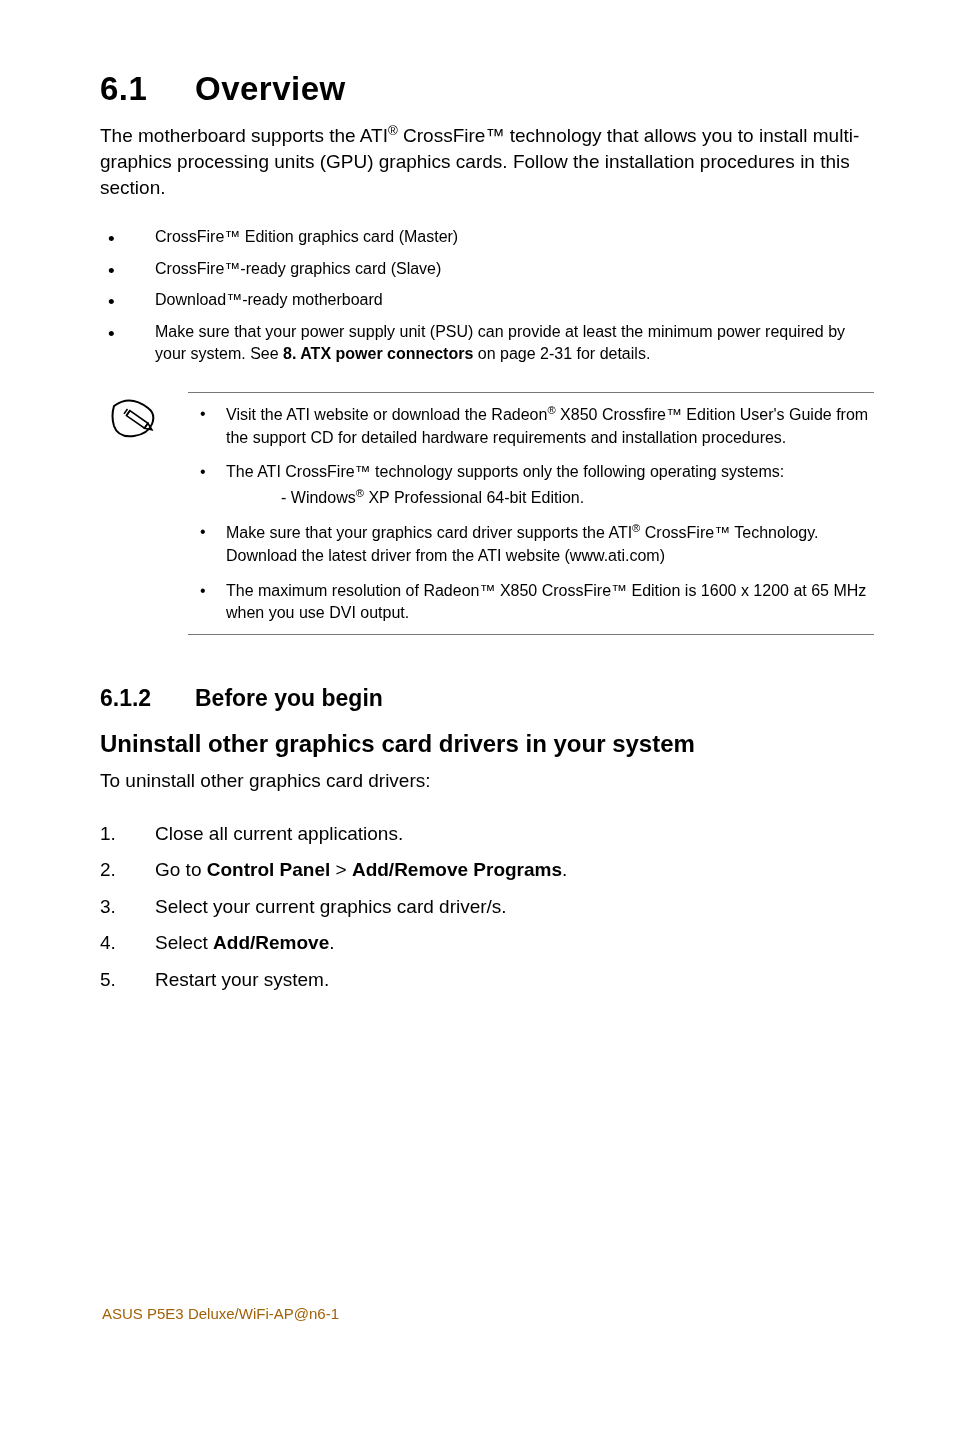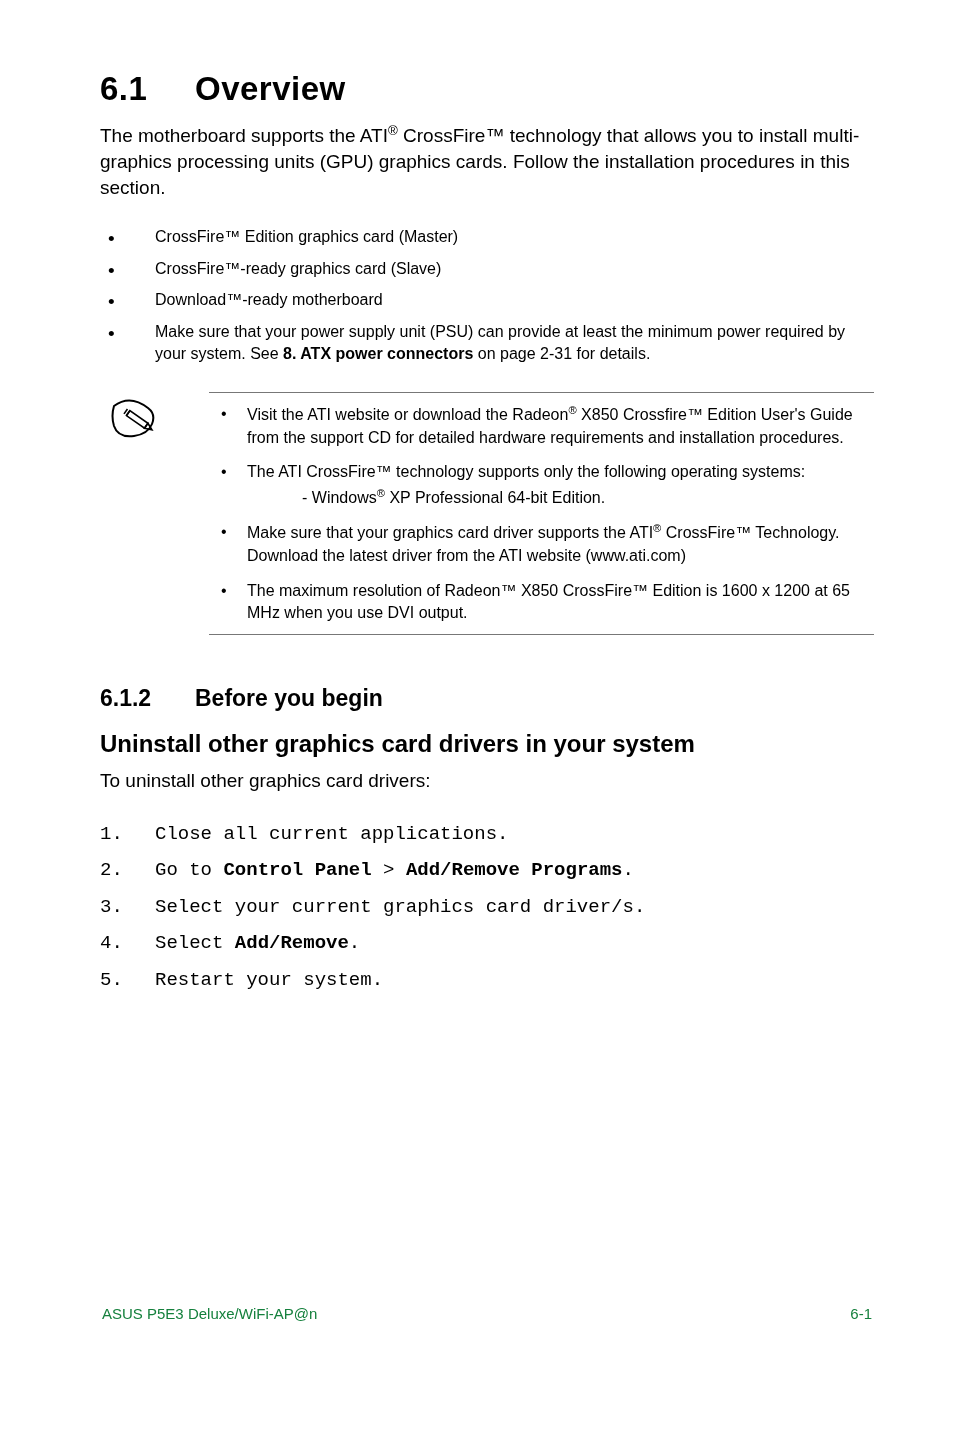--- a/index.html
+++ b/index.html
@@ -68,21 +68,20 @@
     position: absolute;
     left: 8px;
     top: 0;
     font-size: 19px;
   }
   .note-box {
     display: flex;
     align-items: flex-start;
     margin: 0 0 50px 0;
     padding-left: 8px;
-    gap: 21px;
   }
   .note-icon {
     flex: 0 0 80px;
     padding-top: 6px;
   }
   .note-icon svg { display: block; }
   .note-body {
     flex: 1;
     border-top: 1px solid #777;
     border-bottom: 1px solid #777;
@@ -116,41 +115,40 @@
     position: relative;
     padding-left: 12px;
     text-indent: -12px;
     margin-top: 2px;
   }
   ol.steps {
     list-style: none;
     padding: 0;
     margin: 0;
     counter-reset: step;
-    font-family: Liberation Mono, monospace;
   }
   ol.steps > li {
     font-size: 19px;
     line-height: 1.5;
     padding-left: 55px;
     position: relative;
     margin-bottom: 8px;
     counter-increment: step;
   }
   ol.steps > li::before {
     content: counter(step) ".";
     position: absolute;
     left: 0;
     top: 0;
   }
   .footer {
     display: flex;
-    justify-content: space-between;
+    justify-content: flex-start;
     font-size: 15px;
-    color: #15803d;
+    color: #a16207;
     padding: 0 2px 40px 2px;
     margin-top: auto;
   }
   sup { font-size: 0.7em; }
 </style>
 </head>
 <body>
 
 <div class="page">
   <div class="content">

